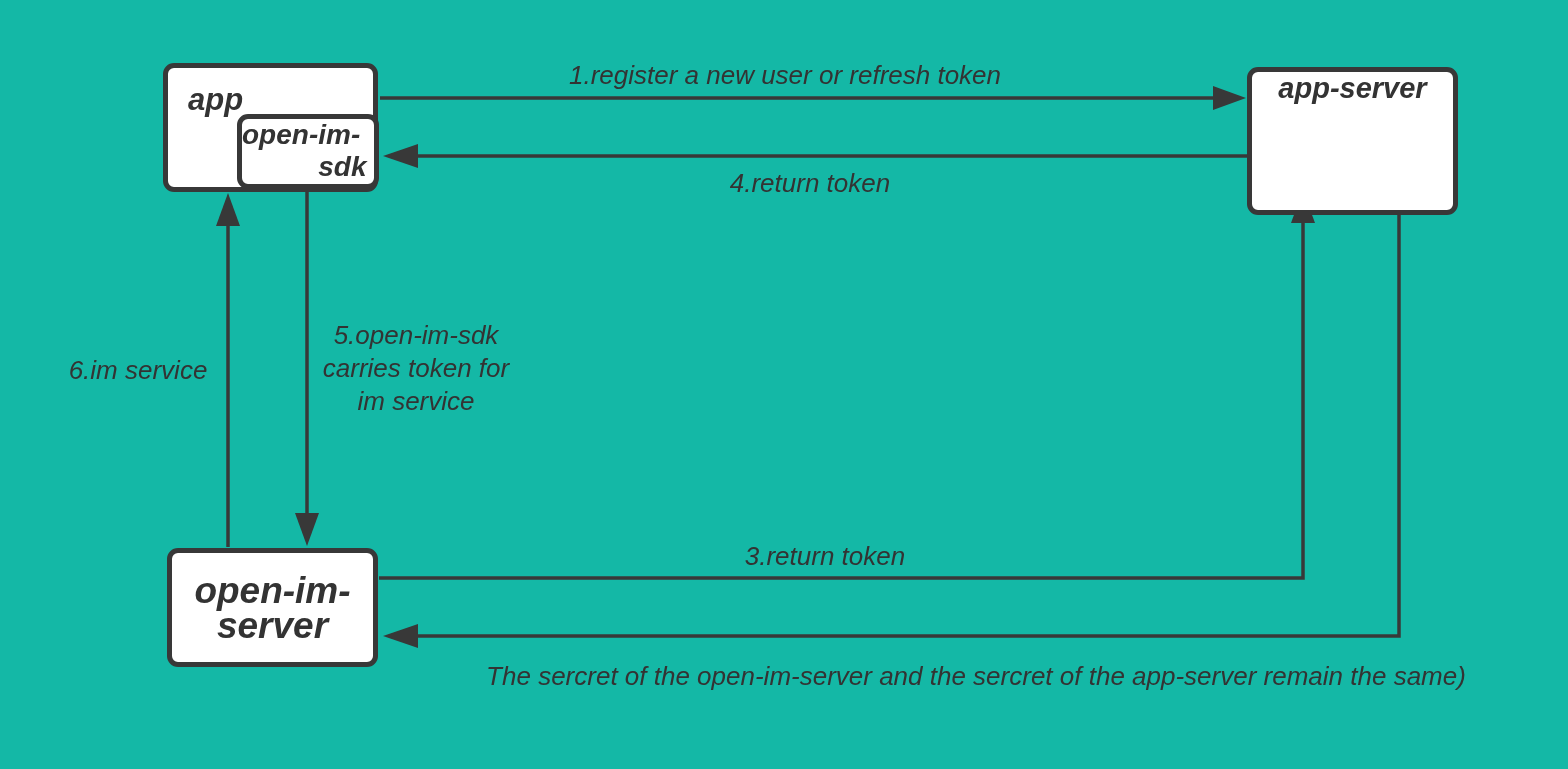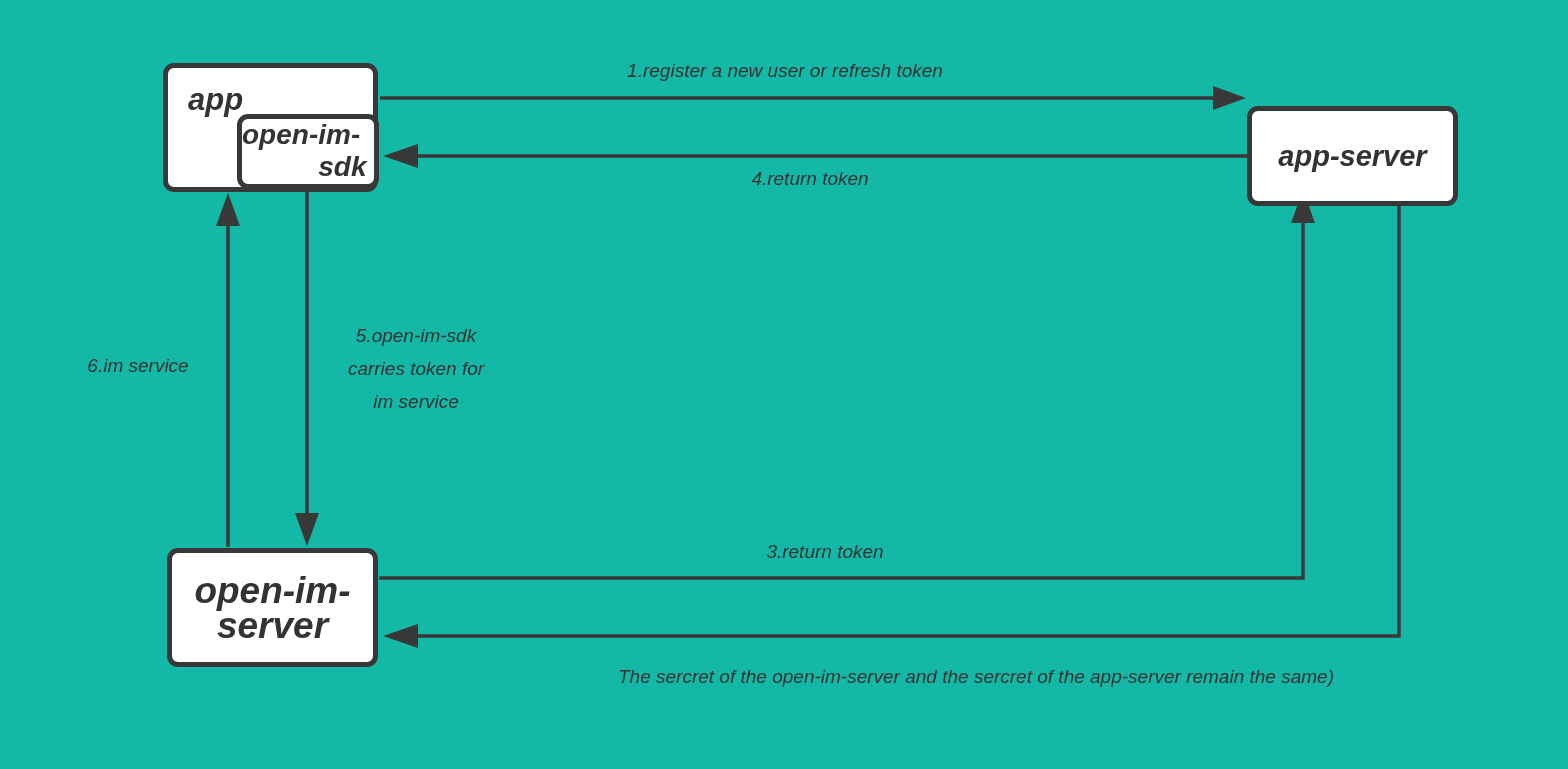--- a/index.html
+++ b/index.html
@@ -30,38 +30,38 @@
     border: 5px solid #383838;
     border-radius: 11px;
     color: #333333;
     font-style: italic;
     font-weight: bold;
   }
   .node-app        { left: 163px; top: 63px;  width: 215px; height: 129px; z-index: 2; }
   .node-sdk        { left: 237px; top: 114px; width: 142px; height: 75px;  z-index: 3;
                      display: flex; flex-direction: row; justify-content: center;
                      font-size: 28px; line-height: 32px; }
-  .node-app-server { left: 1247px; top: 67px; width: 211px; height: 100px; z-index: 2;
-                     display: flex; align-items: center; justify-content: center; font-size: 29px; margin-top: 39px; }
+  .node-app-server { left: 1247px; top: 67px; width: 211px; height: 148px; z-index: 2;
+                     display: flex; align-items: flex-start; justify-content: center; font-size: 29px; }
   .node-im-server  { left: 167px; top: 548px; width: 211px; height: 119px; z-index: 2;
                      display: flex; flex-direction: column; align-items: center; justify-content: center;
                      font-size: 37px; line-height: 35px; }
   .app-title {
     position: absolute;
     left: 20px; top: 14px;
     font-size: 31px;
     font-style: italic;
     font-weight: bold;
     color: #333333;
   }
   .edge-label {
     position: absolute;
     color: #333333;
     font-style: italic;
-    font-size: 19px;
+    font-size: 26px;
     white-space: nowrap;
     transform: translateX(-50%);
     z-index: 1;
   }
   .edge-label .ln { white-space: nowrap; }
   .center-text { text-align: center; }
   .lbl-1 { left: 785px;  top: 60px; }
   .lbl-4 { left: 810px;  top: 168px; }
   .lbl-3 { left: 825px;  top: 541px; }
   .lbl-6 { left: 138px;  top: 355px; }

